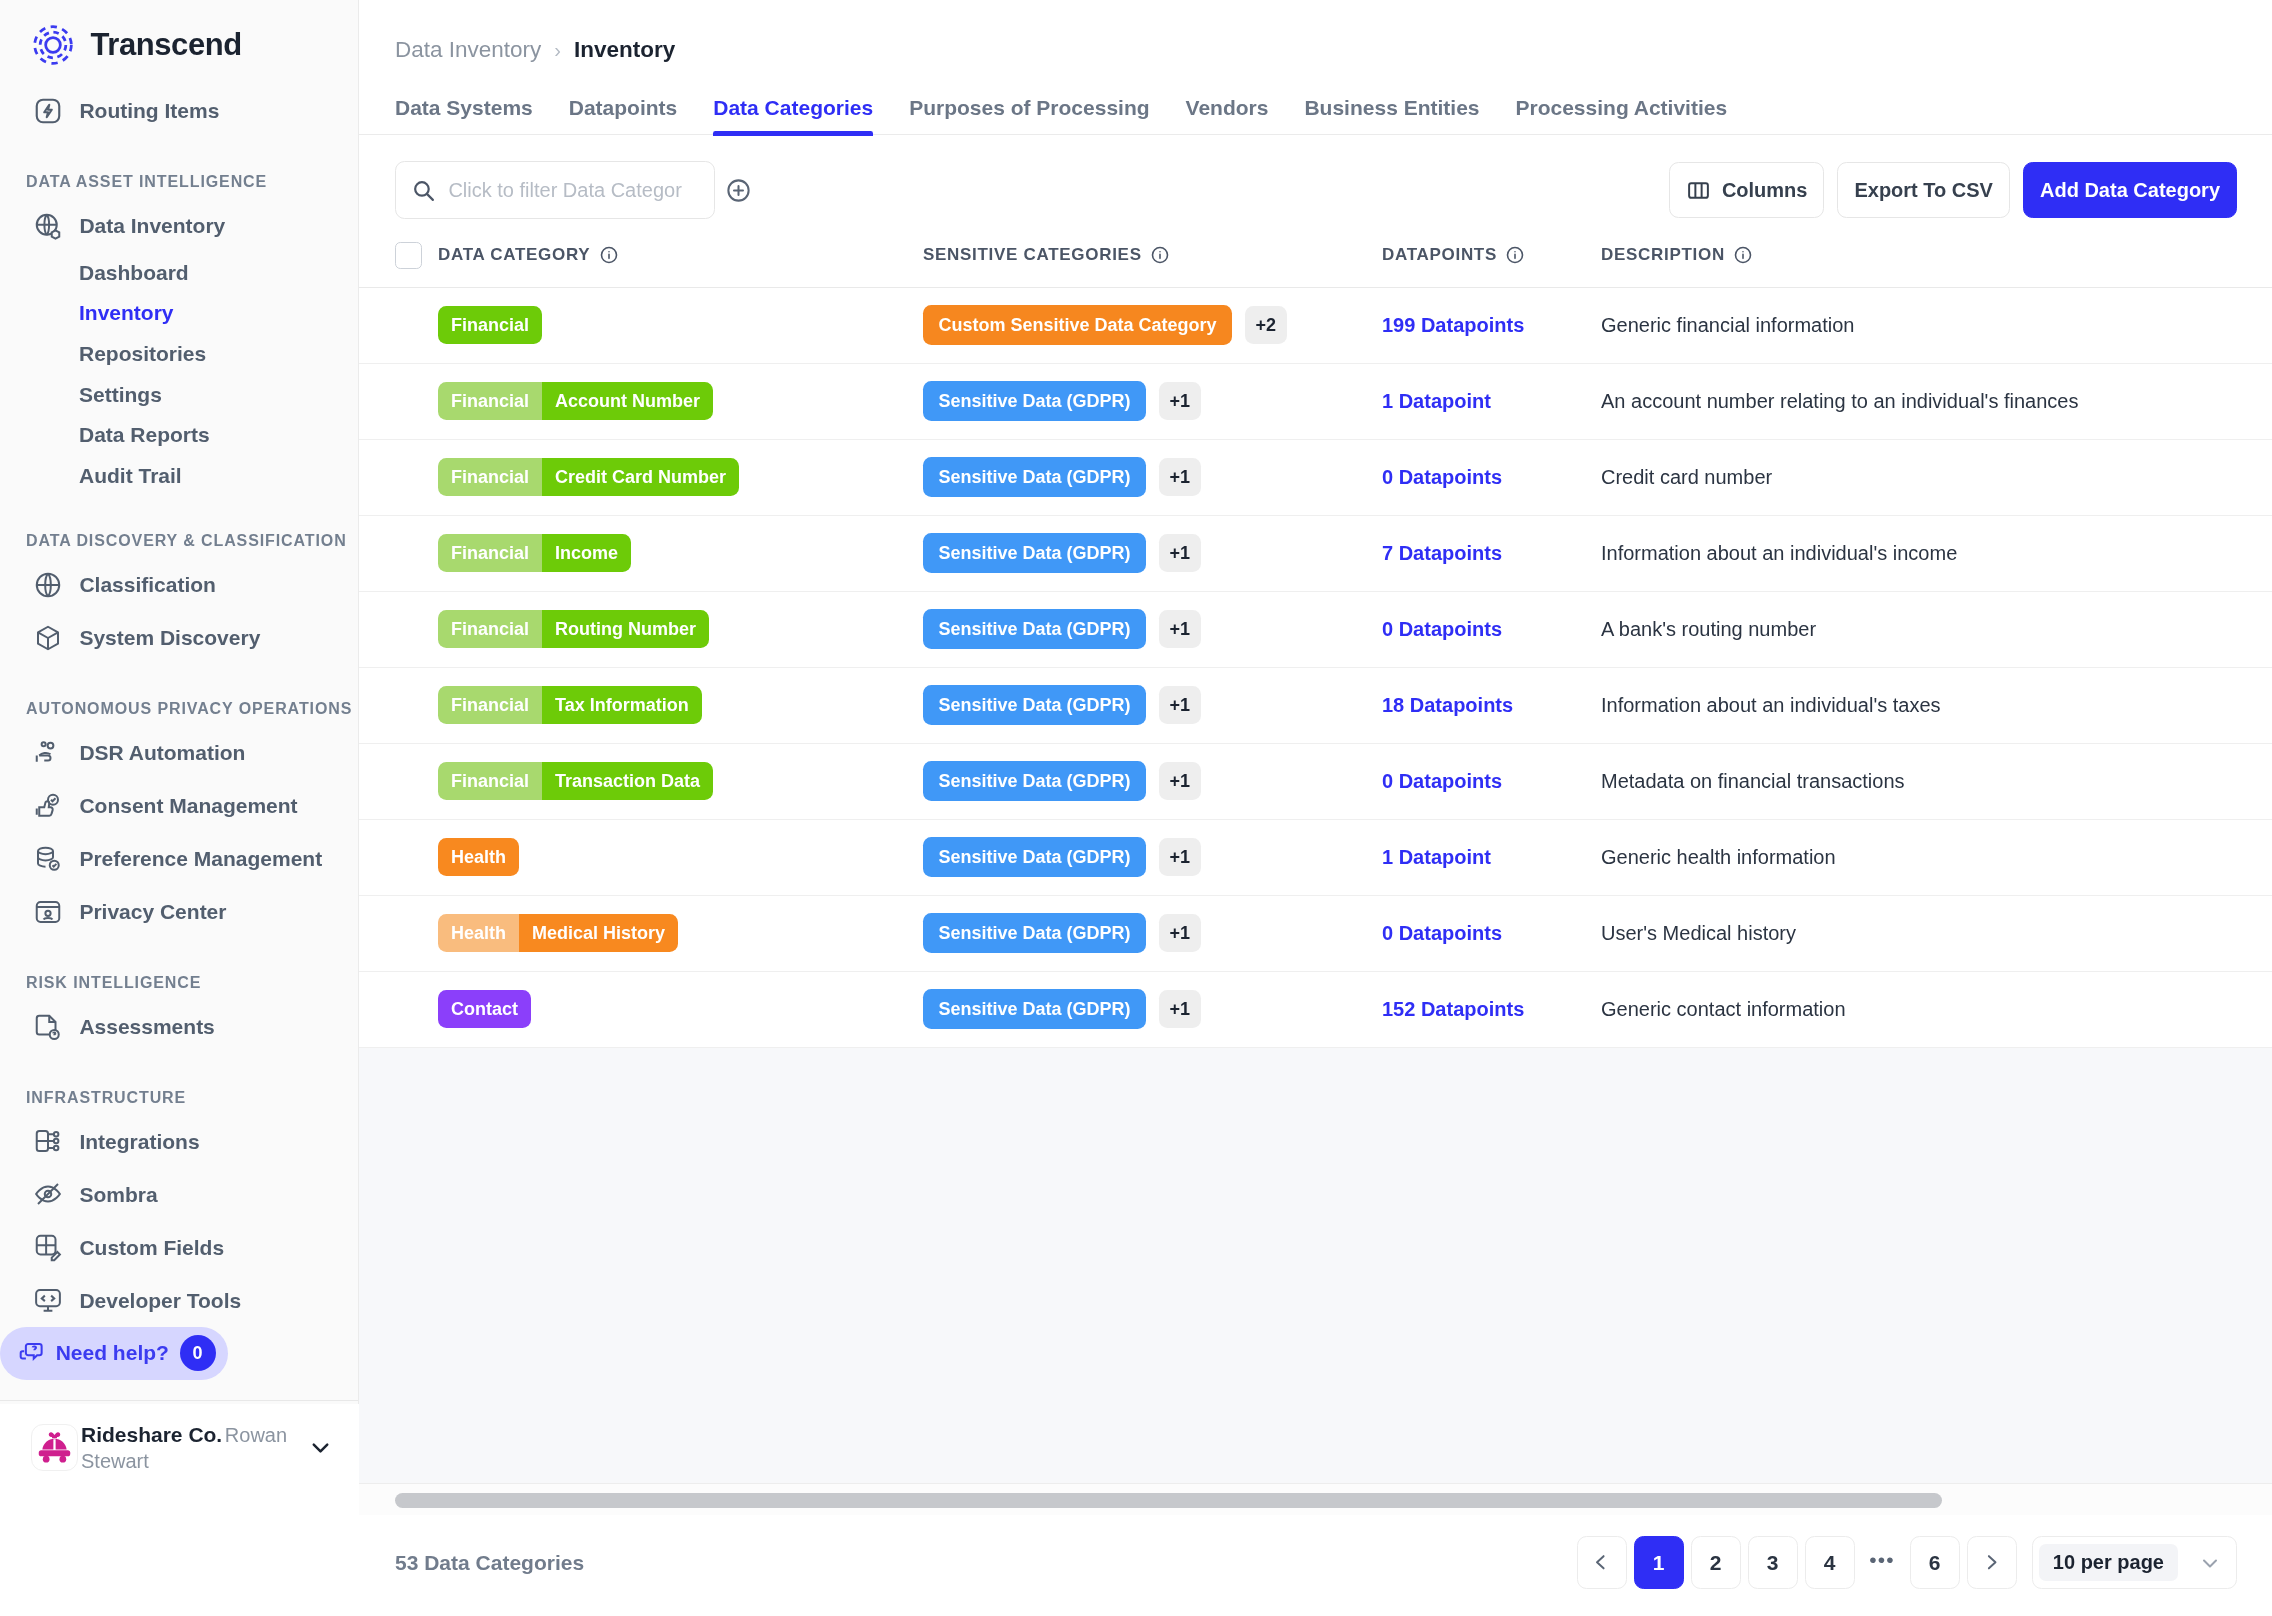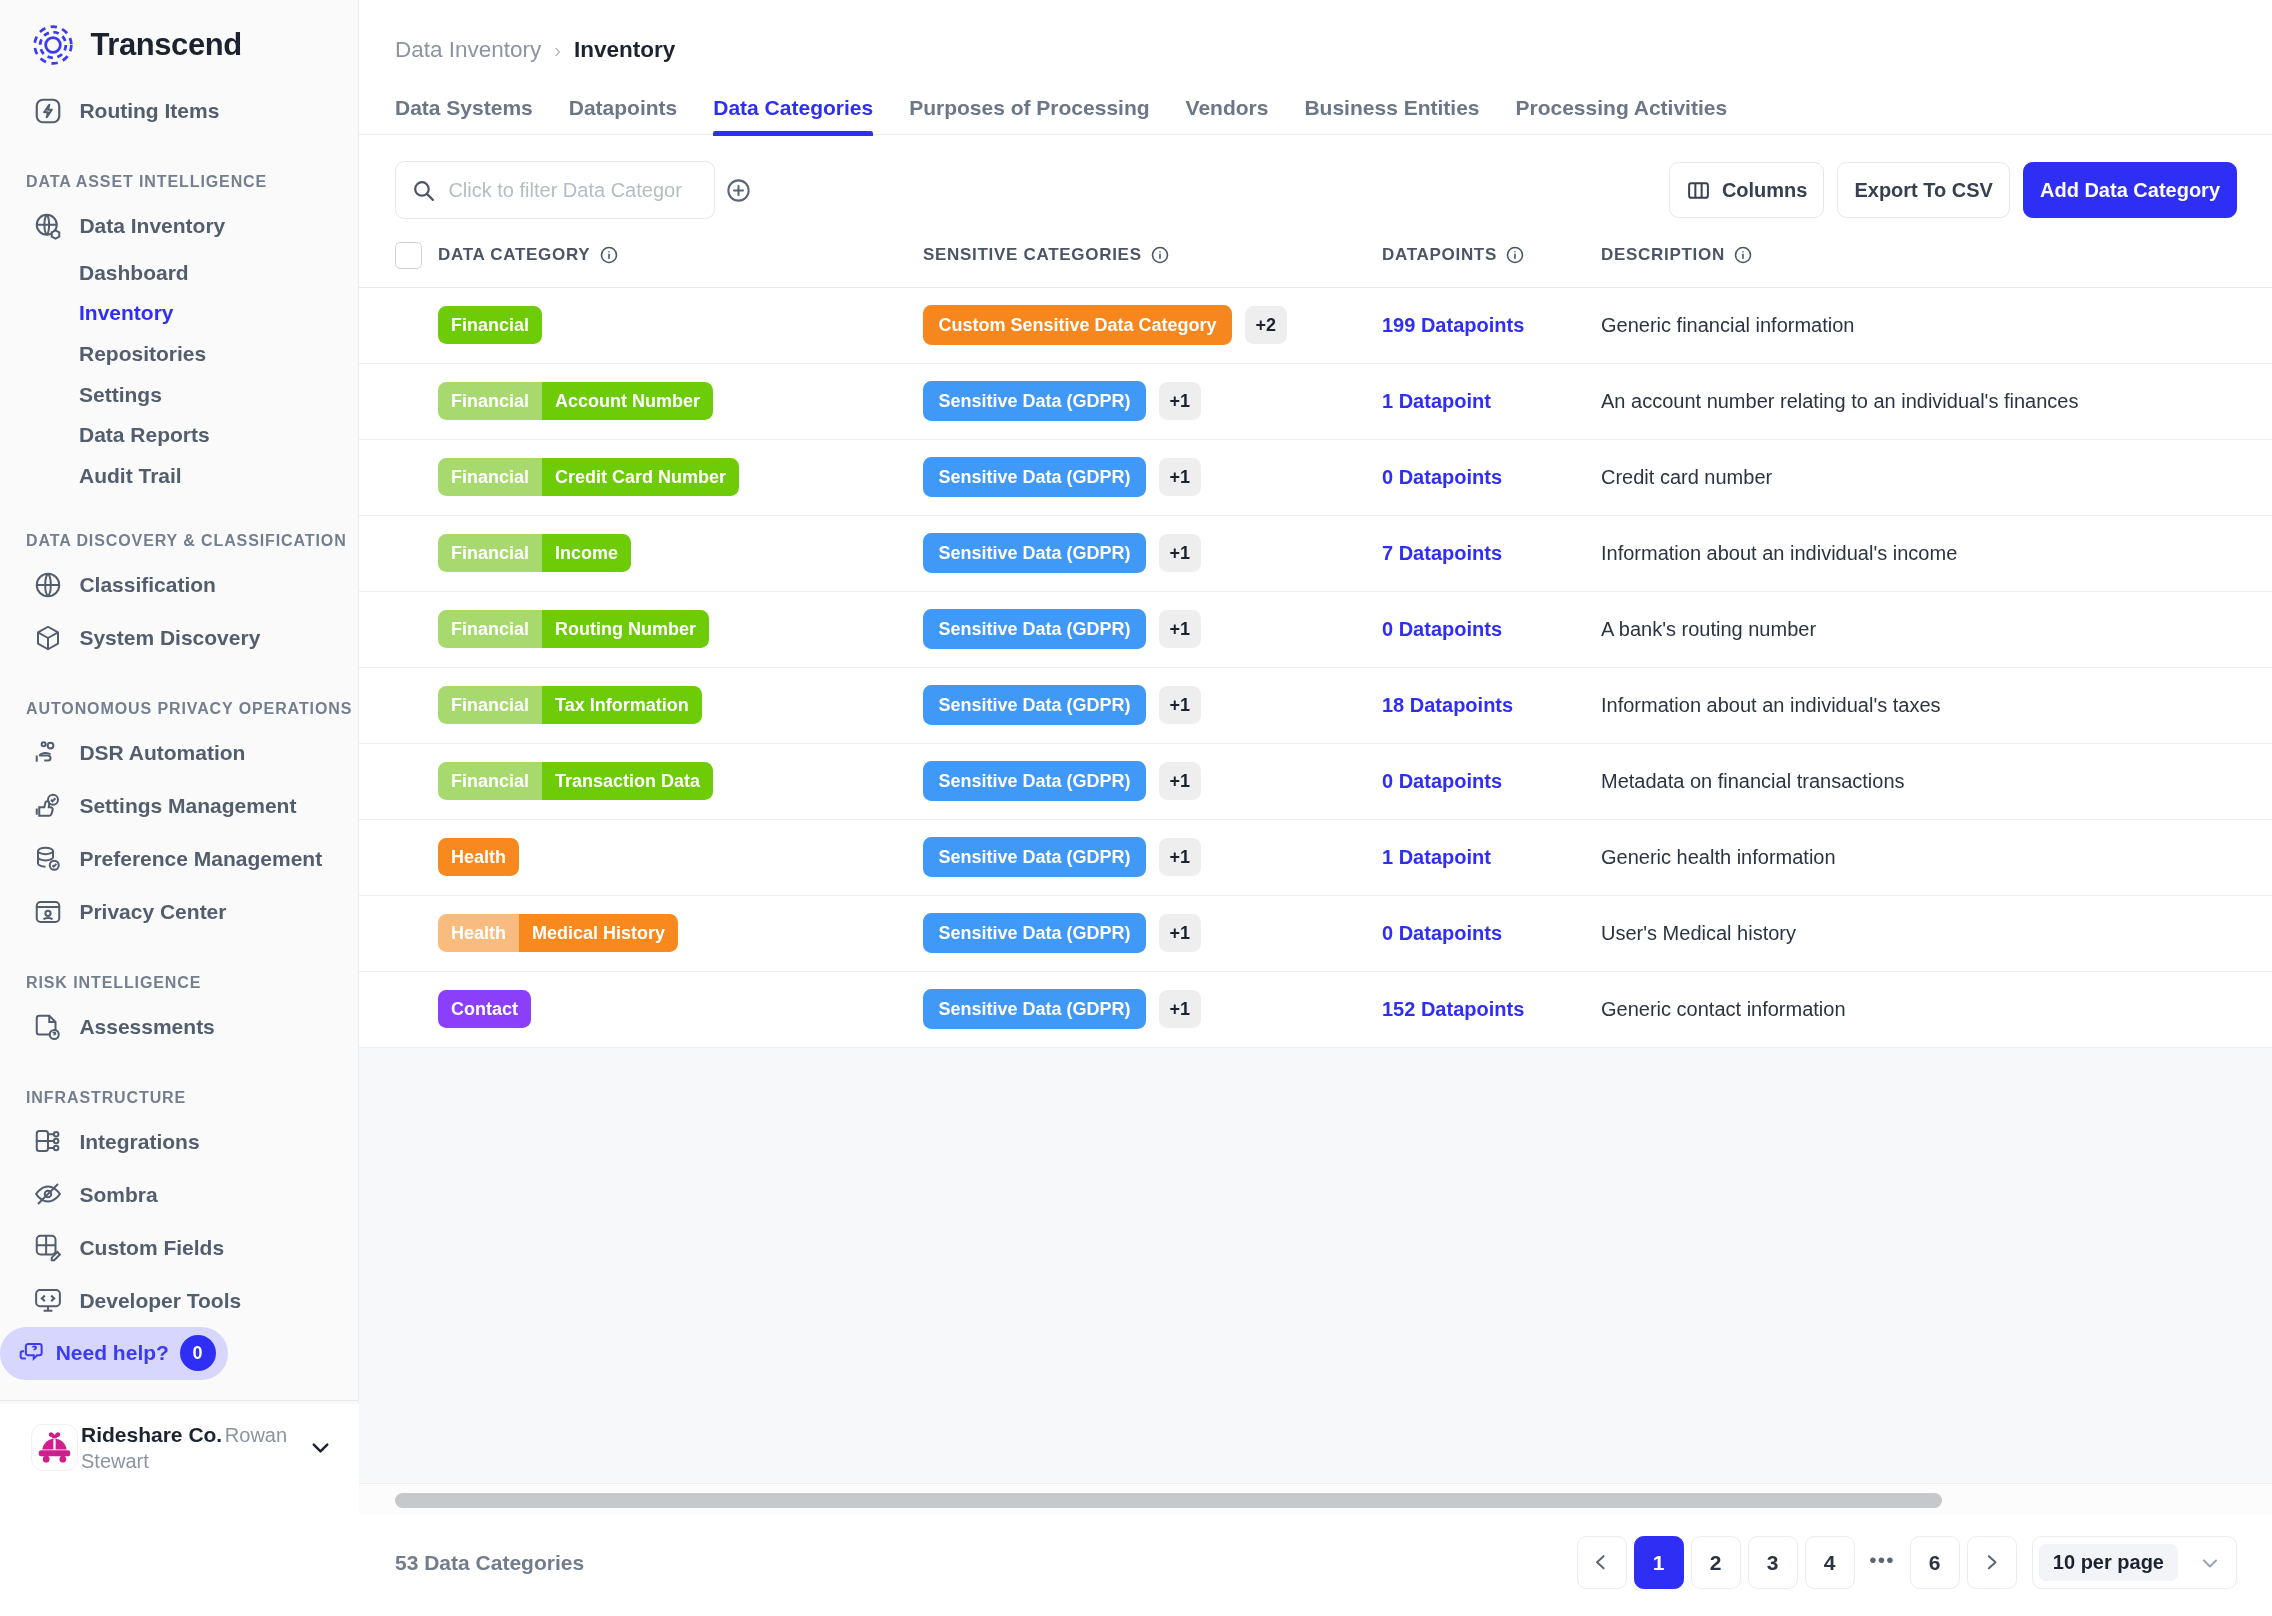--- a/index.html
+++ b/index.html
@@ -308,21 +308,21 @@
       <span>DSR Automation</span>
     </div>
     <div class="nav-item">
       <span class="ico">
         <svg viewBox="0 0 24 24" fill="none" stroke="#525e6e" stroke-width="1.6">
           <circle cx="16" cy="7" r="4"></circle>
             <path d="M14.4 7l1.2 1.2L18 5.8"></path>
           <path d="M3 14v5M5 13h4l1-4a1.6 1.6 0 013 .8L12.6 13H14a1.8 1.8 0 011.7 2.3l-.9 3A2 2 0 0113 19.8H5z"></path>
         </svg>
       </span>
-      <span>Settings Management</span>
+      <span>Consent Management</span>
     </div>
     <div class="nav-item">
       <span class="ico">
         <svg viewBox="0 0 24 24" fill="none" stroke="#525e6e" stroke-width="1.6">
           <ellipse cx="10" cy="5.5" rx="6" ry="2.6"></ellipse>
           <path d="M4 5.5v5c0 1.4 2.7 2.6 6 2.6s6-1.2 6-2.6v-5"></path>
           <path d="M4 10.5v5c0 1.4 2.7 2.6 6 2.6"></path>
           <circle cx="17" cy="17" r="3.6"></circle>
             <path d="M15.6 17l1 1.1 2.1-2.2"></path>
         </svg>

